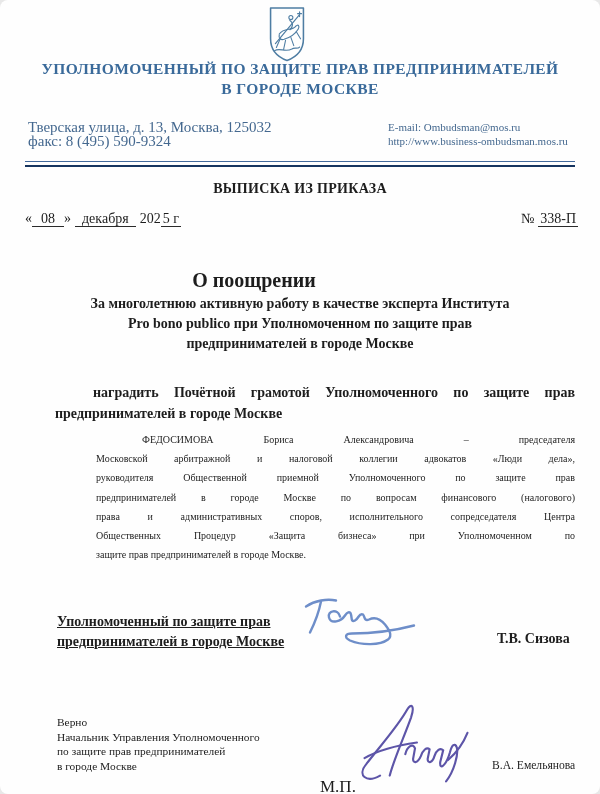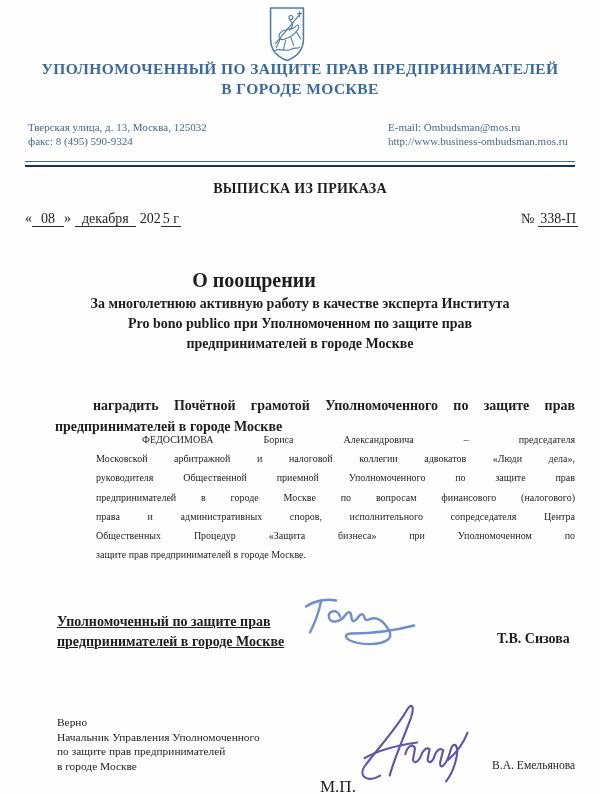--- a/index.html
+++ b/index.html
@@ -4,28 +4,29 @@
 <style>
   html,body{margin:0;padding:0;background:#e8e8e8;}
   .page{
     position:relative;
     width:600px;height:794px;
     margin:0 auto;
     background:#fefefe;
     font-family:"Liberation Serif","DejaVu Serif",serif;
     color:#1d1d1d;
     overflow:hidden;
+    border-radius:8px;
   }
   
   .emblem{position:absolute;top:5px;left:267px;width:40px;height:58px;}
   
   .org-title{position:absolute;top:59px;left:0;width:600px;text-align:center;
     font-weight:bold;font-size:15.5px;line-height:19.5px;color:#3a6a9a;letter-spacing:.4px;}
   
-  .contact-left{position:absolute;top:121px;left:28px;font-size:11px;line-height:13.8px;color:#44688f;}
+  .contact-left{position:absolute;top:121px;left:28px;font-size:15px;line-height:13.8px;color:#44688f;}
   .contact-right{position:absolute;top:121px;left:388px;font-size:11px;line-height:13.8px;color:#44688f;}
   
   .separator{position:absolute;top:161px;left:25px;width:550px;height:3px;
     border-top:1px solid #43699b;border-bottom:2.5px solid #16345f;}
   
   .doc-title{position:absolute;top:181px;left:0;width:600px;text-align:center;
     font-weight:bold;font-size:14px;letter-spacing:.3px;}
   
   .date-row{position:absolute;top:211px;left:25px;width:553px;display:flex;
     justify-content:space-between;font-size:14px;}
@@ -35,21 +36,21 @@
   .u-num{padding:0 2px;}
   .date-left .gap{display:inline-block;width:4px;}
   
   .subject{position:absolute;top:269px;left:0;width:508px;text-align:center;
     font-weight:bold;font-size:20px;}
   
   .preamble{position:absolute;top:294px;left:75px;width:450px;text-align:center;
     font-weight:bold;font-size:14px;line-height:20px;}
   
   .order-clause{position:absolute;top:383px;left:55px;width:520px;
-    font-weight:bold;font-size:14px;line-height:20.5px;margin-top:13px;}
+    font-weight:bold;font-size:14px;line-height:20.5px;}
   
   .recipient{position:absolute;top:430px;left:96px;width:479px;
     font-size:10px;line-height:19.2px;}
   .jline{text-align:justify;text-align-last:justify;-moz-text-align-last:justify;}
   .indent1{text-indent:38px;}
   .indent2{text-indent:46px;}
   
   .sign-post{position:absolute;top:612px;left:57px;font-weight:bold;
     font-size:14px;line-height:20px;text-decoration:underline;}
   .sign-svg{position:absolute;top:589px;left:300px;width:125px;height:66px;}

